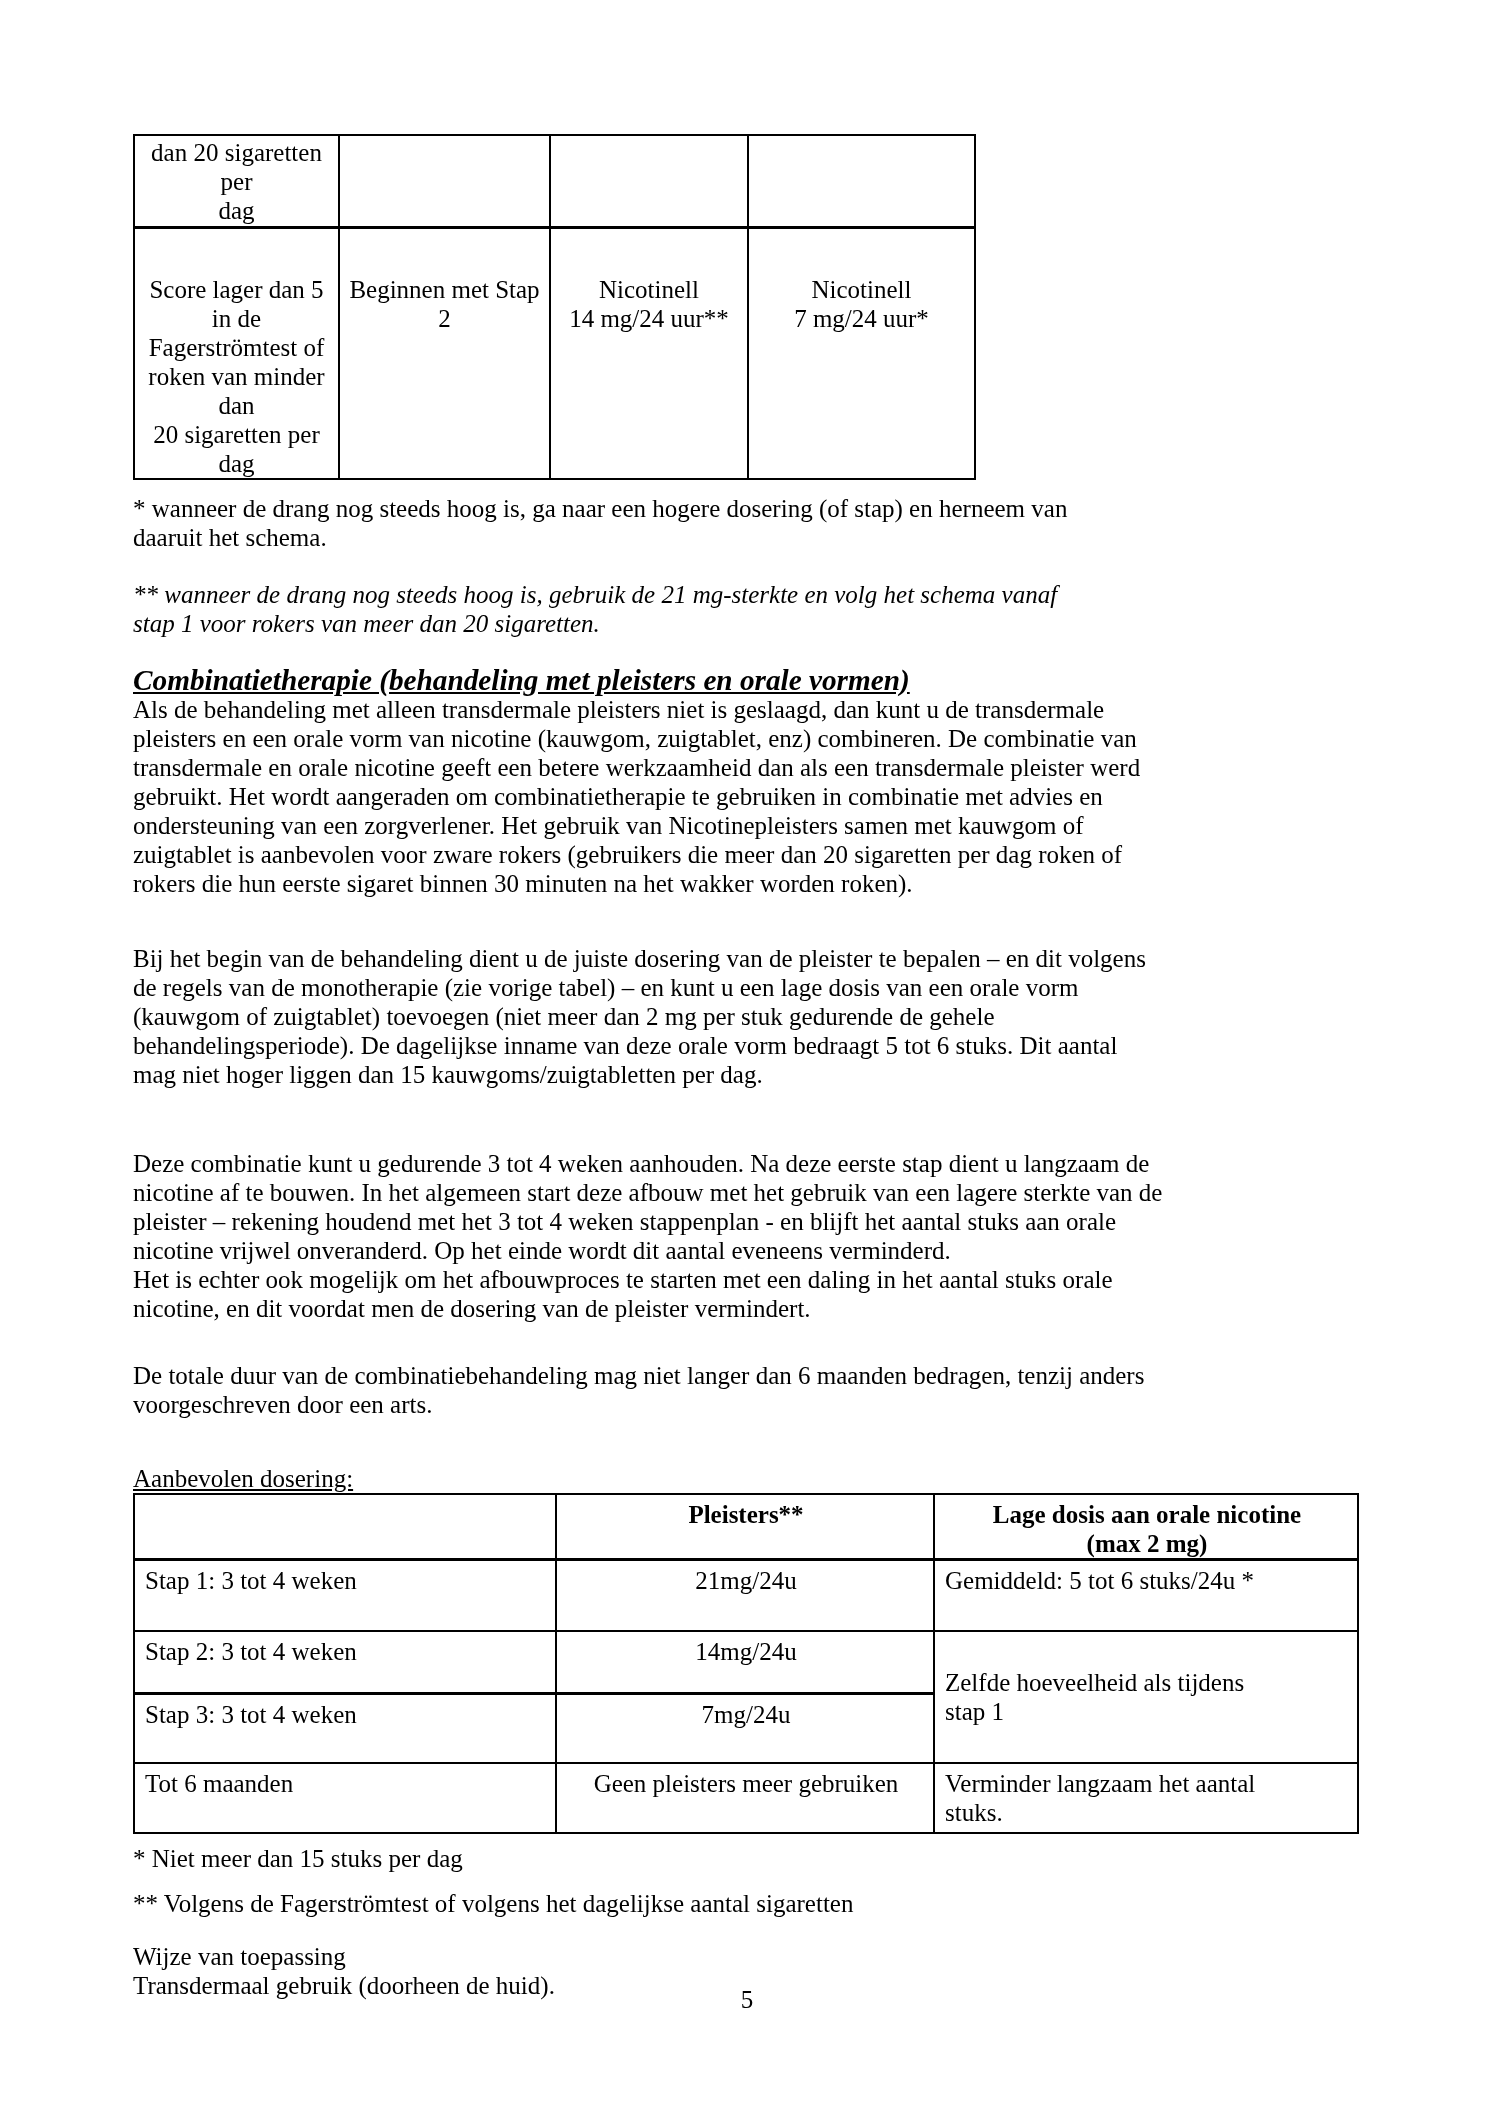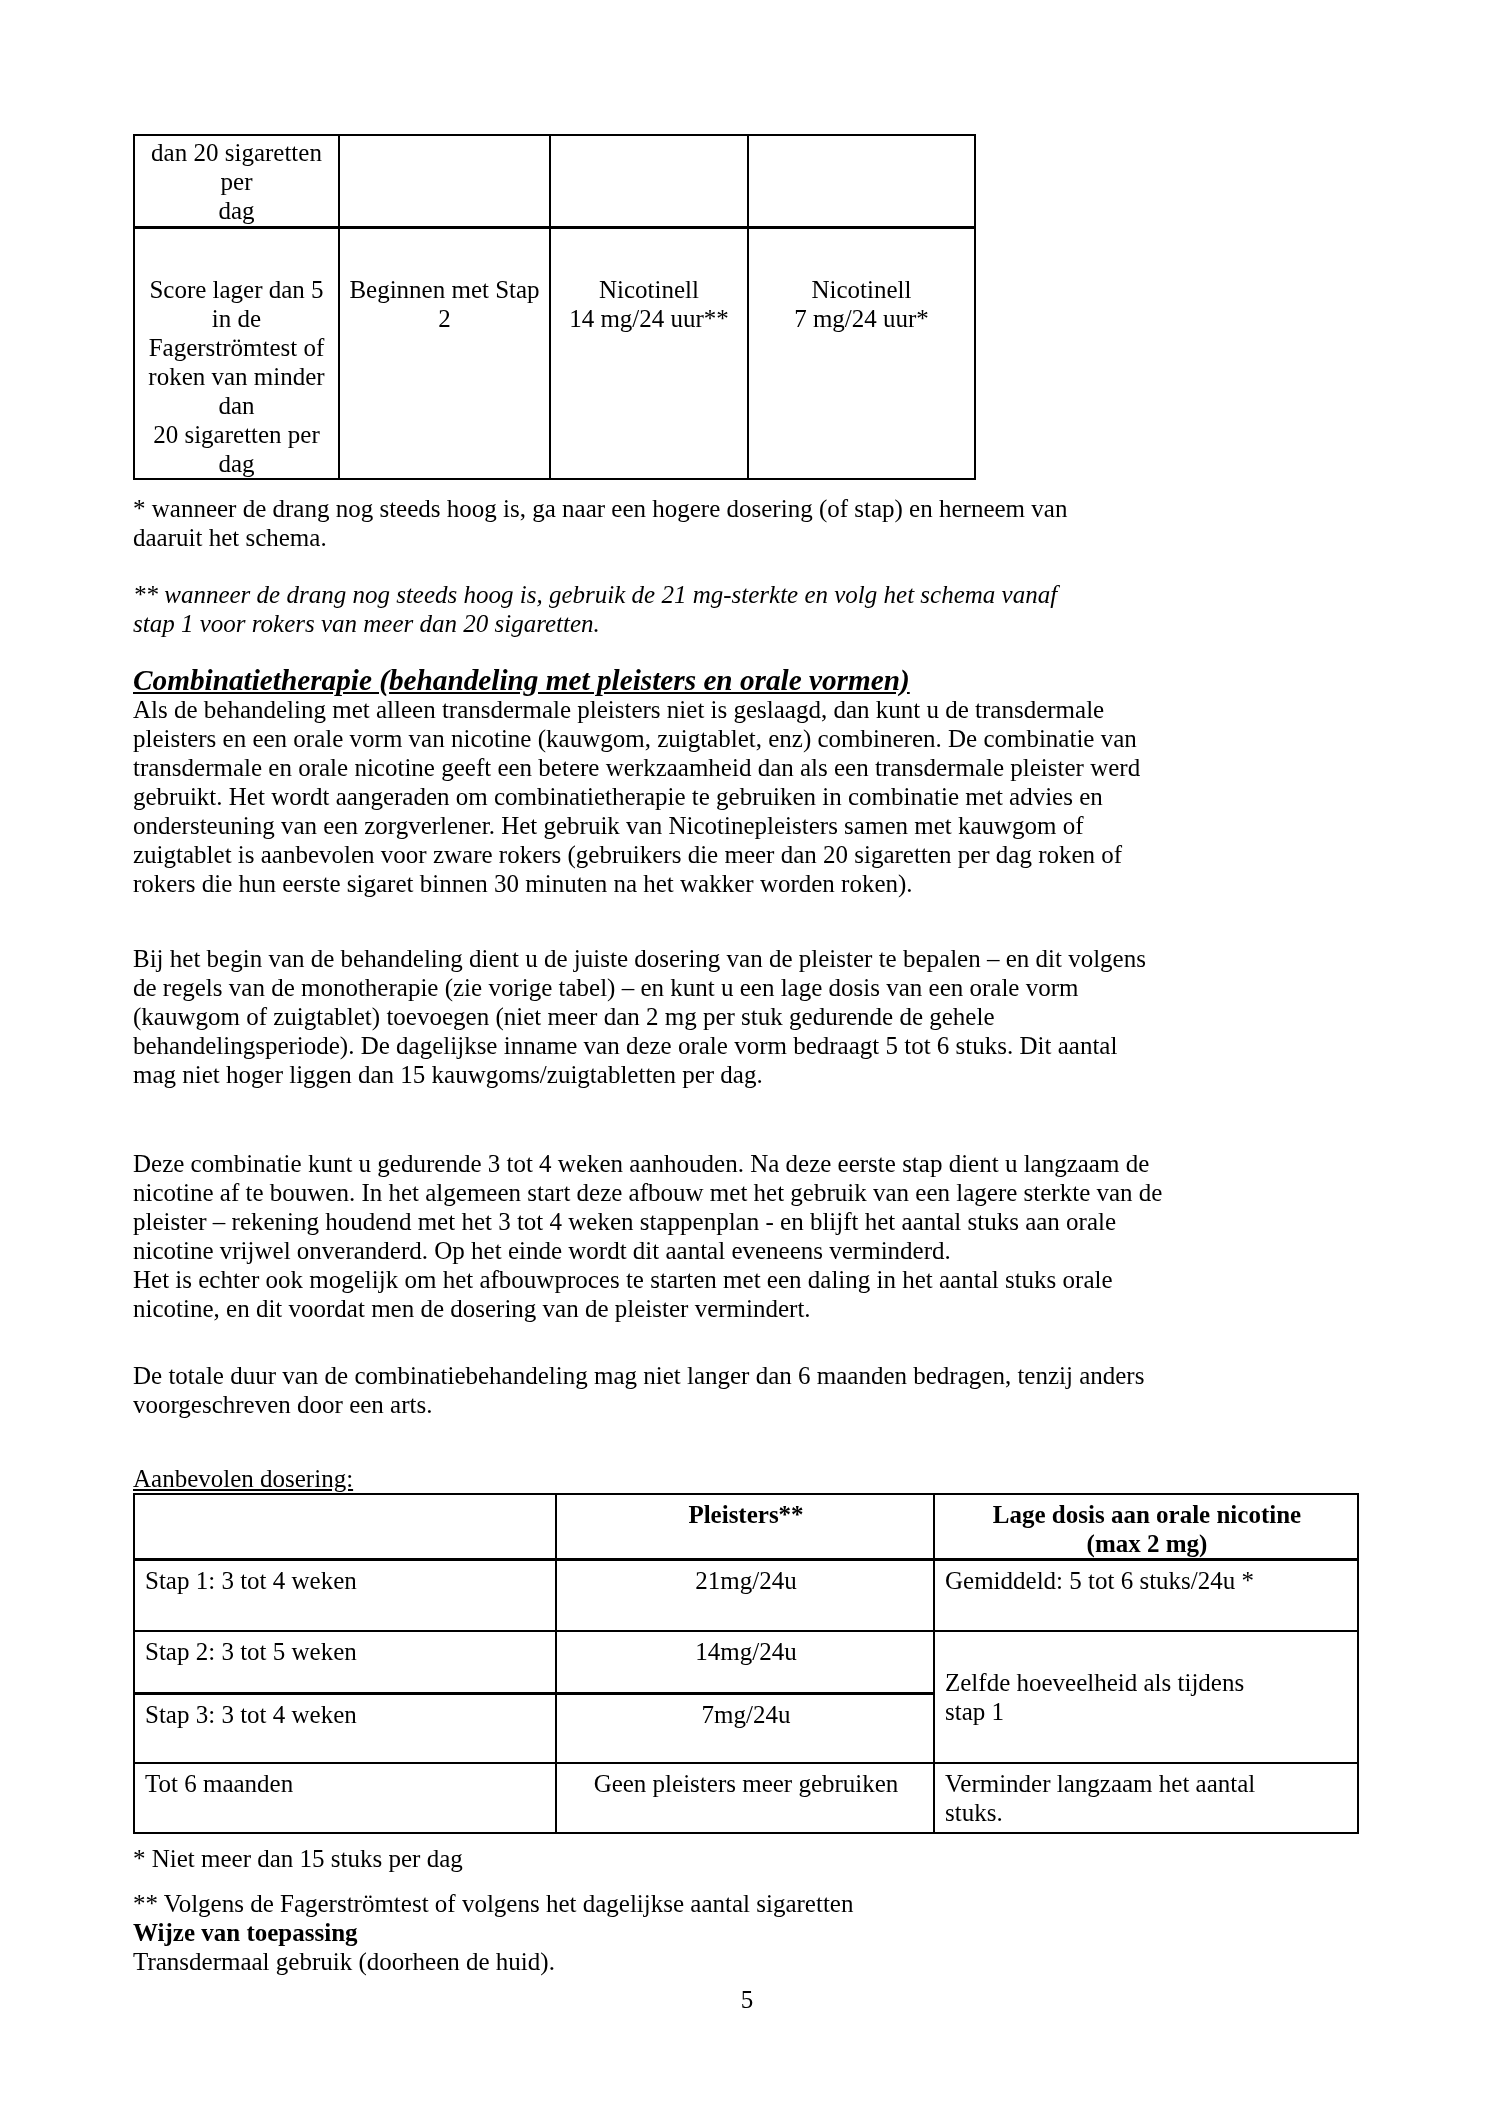--- a/index.html
+++ b/index.html
@@ -61,21 +61,21 @@
   .dose-table tr.r-step2 td { height: 62px; }
   .dose-table tr.r-step3 td { height: 70px; }
   .dose-table tr.r-final td { height: 70px; }
   .dose-table td.heavy { border-bottom-width: 3px; }
   .dose-table td.shared { vertical-align: middle; padding-top: 0; }
 
   .dose-note-1 { margin-top: 10px; }
   .dose-note-2 { margin-top: 16px; }
 
   
-  .admin-heading { font-weight: bold; }
+  .admin-heading { margin-top: 24px; font-weight: normal; }
 
   
   .page-number {
     position: absolute;
     left: 0; right: 0;
     top: 1985px;
     text-align: center;
   }
 </style>
 </head>
@@ -154,21 +154,21 @@
         <th>Pleisters**</th>
         <th>Lage dosis aan orale nicotine
 (max 2 mg)</th>
       </tr>
       <tr class="r-step1">
         <td>Stap 1: 3 tot 4 weken</td>
         <td class="c2">21mg/24u</td>
         <td>Gemiddeld: 5 tot 6 stuks/24u *</td>
       </tr>
       <tr class="r-step2">
-        <td class="heavy">Stap 2: 3 tot 5 weken</td>
+        <td class="heavy">Stap 2: 3 tot 4 weken</td>
         <td class="c2 heavy">14mg/24u</td>
         <td class="shared" rowspan="2">Zelfde hoeveelheid als tijdens
 stap 1</td>
       </tr>
       <tr class="r-step3">
         <td>Stap 3: 3 tot 4 weken</td>
         <td class="c2">7mg/24u</td>
       </tr>
       <tr class="r-final">
         <td>Tot 6 maanden</td>

